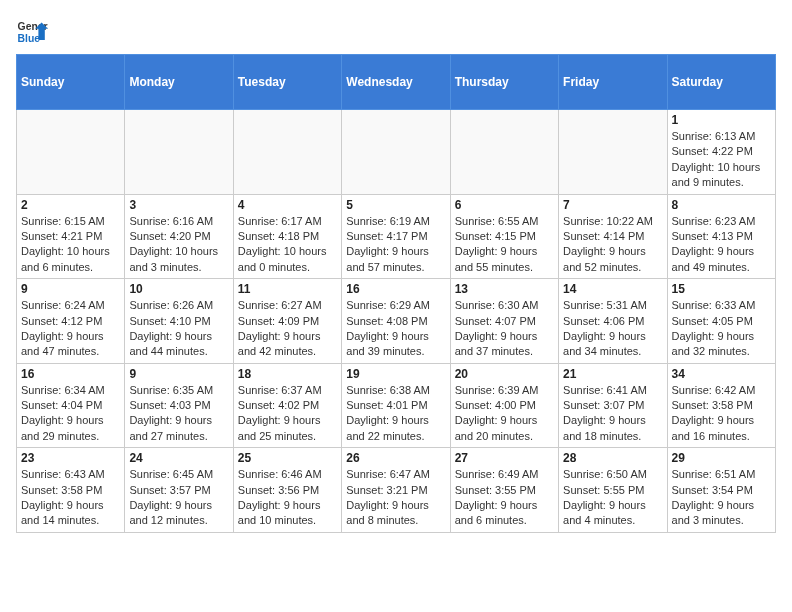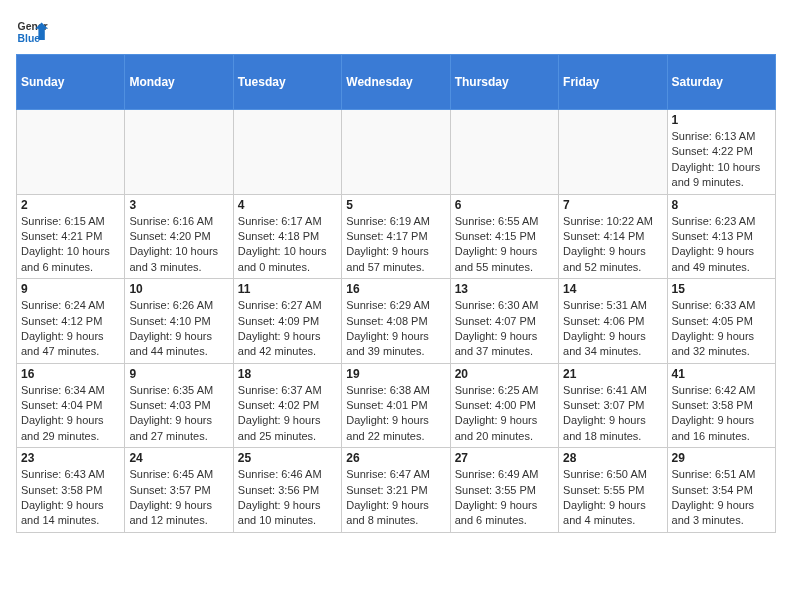--- a/index.html
+++ b/index.html
@@ -255,34 +255,34 @@
           </td>
           <td>
             <span class="day-number">19</span>
             <div class="day-info">Sunrise: 6:38 AM
 Sunset: 4:01 PM
 Daylight: 9 hours
 and 22 minutes.</div>
           </td>
           <td>
             <span class="day-number">20</span>
-            <div class="day-info">Sunrise: 6:25 AM
+            <div class="day-info">Sunrise: 6:39 AM
 Sunset: 4:00 PM
 Daylight: 9 hours
 and 20 minutes.</div>
           </td>
           <td>
             <span class="day-number">21</span>
             <div class="day-info">Sunrise: 6:41 AM
 Sunset: 3:07 PM
 Daylight: 9 hours
 and 18 minutes.</div>
           </td>
           <td>
-            <span class="day-number">41</span>
+            <span class="day-number">34</span>
             <div class="day-info">Sunrise: 6:42 AM
 Sunset: 3:58 PM
 Daylight: 9 hours
 and 16 minutes.</div>
           </td>
         </tr>
         <tr>
           <td>
             <span class="day-number">23</span>
             <div class="day-info">Sunrise: 6:43 AM

